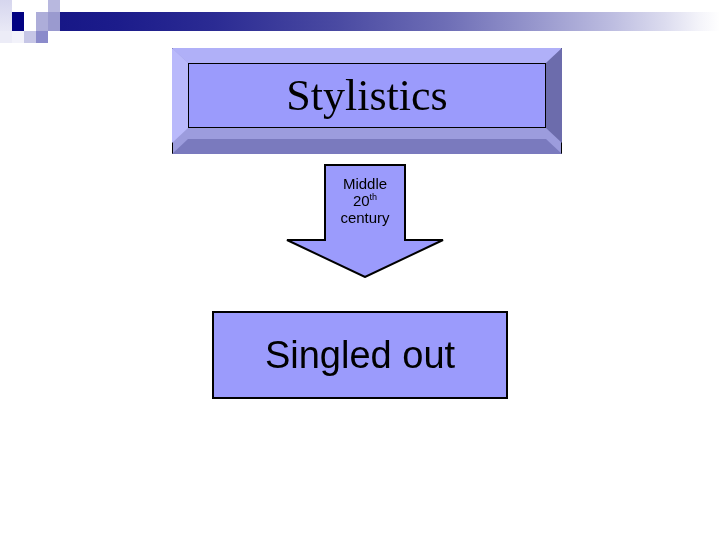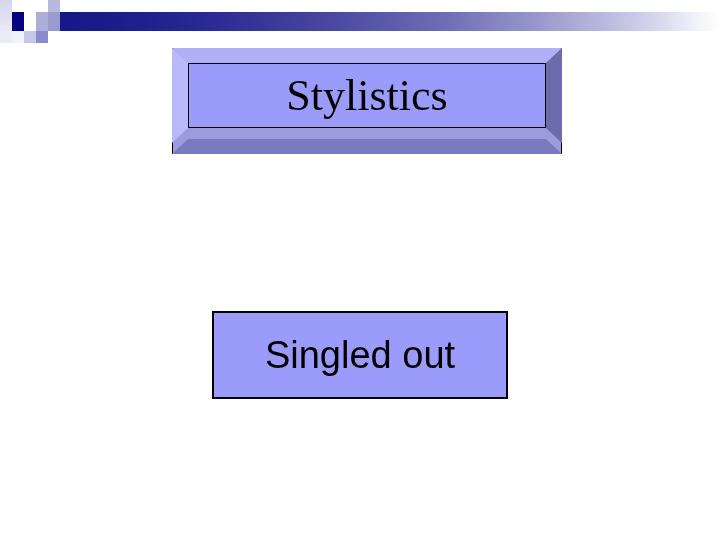--- a/index.html
+++ b/index.html
@@ -201,18 +201,28 @@
     <div class="title-bevel-outer"></div>
     <div class="bev bev-top"></div>
     <div class="bev bev-left"></div>
     <div class="bev bev-right"></div>
     <div class="bev bev-bottom"></div>
     <div class="title-inner">
       <span class="title-text">Stylistics</span>
     </div>
   </div>
 
+  <div class="arrow-wrap">
+    <svg class="arrow-svg" width="158" height="114" viewBox="0 0 158 114">
+      <polygon points="39,1 119,1 119,76 157,76 79,113 1,76 39,76" fill="#9b9bfc" stroke="#000000" stroke-width="2"></polygon>
+    </svg>
+    <div class="arrow-label">
+      <div>Middle</div>
+      <div><span>20</span><sup>th</sup></div>
+      <div>century</div>
+    </div>
+  </div>
 
   <div class="result-box">
     <span class="result-text">Singled out</span>
   </div>
 
 </div>
 
 </body></html>

